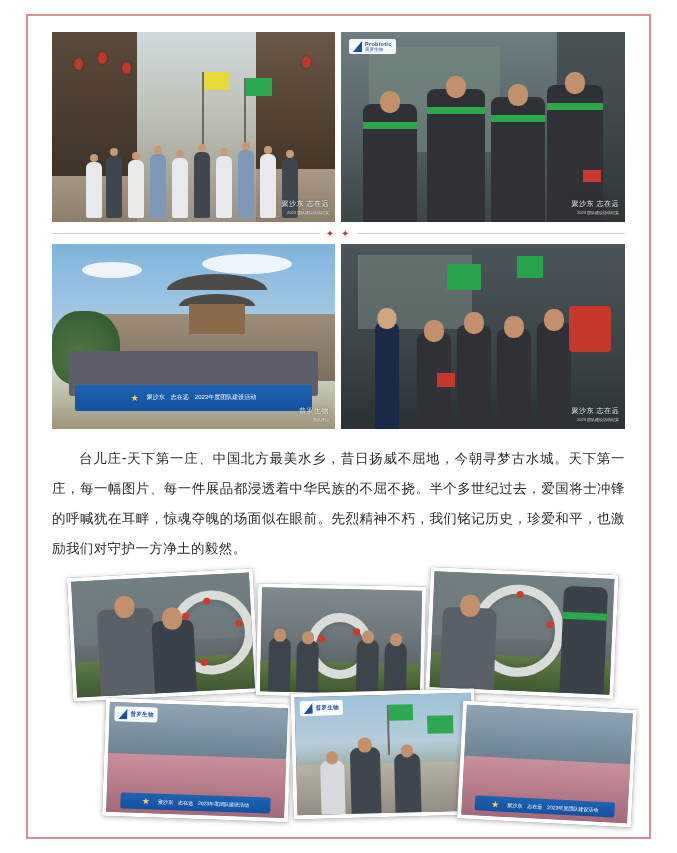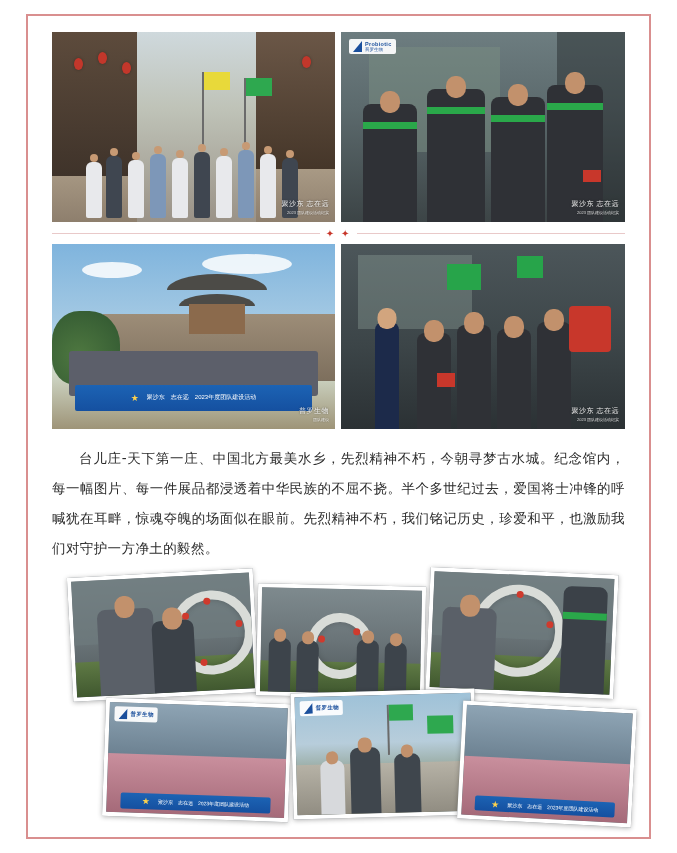--- a/index.html
+++ b/index.html
@@ -328,21 +328,21 @@
         <div class="greenflag" style="left:176px;top:12px;width:26px;height:22px"></div>
         <div class="bigflag" style="right:14px;top:62px;width:42px;height:46px;border-radius:4px"></div>
         <div class="bigflag" style="left:96px;bottom:42px;width:18px;height:14px"></div>
         <div class="wm">
           <span>聚沙东 志在远</span>
           <span class="sub" style="display:block">2023 团队建设活动纪实</span>
         </div>
       </div>
     </div>
 
-    <p class="para">台儿庄‑天下第一庄、中国北方最美水乡，先烈精神不朽，今朝寻梦古水城。纪念馆内，每一幅图片、每一件展品都浸透着中华民族的不屈不挠。半个多世纪过去，爱国将士冲锋的呼喊犹在耳畔，惊魂夺魄的场面似在眼前。先烈精神不朽，我们铭记历史，珍爱和平，也激励我们对守护一方净土的毅然。</p>
+    <p class="para">台儿庄‑天下第一庄、中国北方最美水乡，昔日扬威不屈地，今朝寻梦古水城。天下第一庄，每一幅图片、每一件展品都浸透着中华民族的不屈不挠。半个多世纪过去，爱国将士冲锋的呼喊犹在耳畔，惊魂夺魄的场面似在眼前。先烈精神不朽，我们铭记历史，珍爱和平，也激励我们对守护一方净土的毅然。</p>
 
     <div class="collage">
 
       <div class="tile t-wreath1">
         <div class="cer-bg"></div>
         <div class="cer-wall"></div>
         <div class="grass"></div>
         <div class="wreath" style="left:96px;top:16px;width:66px;height:66px">
           <span class="dot" style="left:4px;top:12px"></span>
           <span class="dot" style="left:26px;top:-2px"></span>

